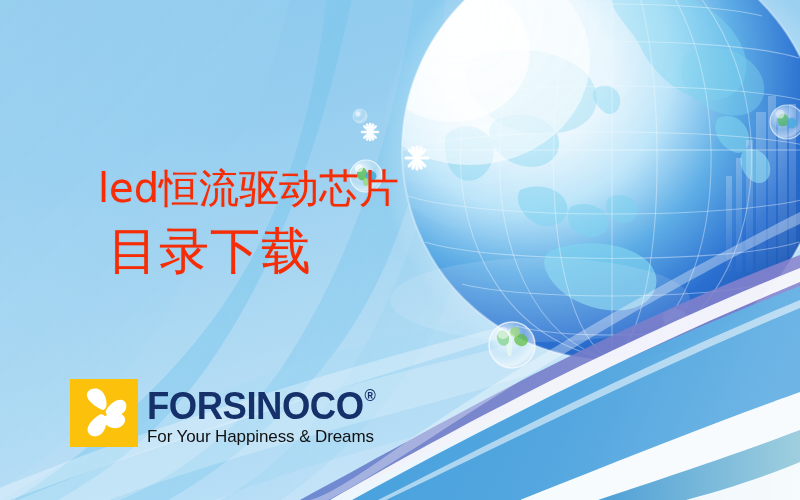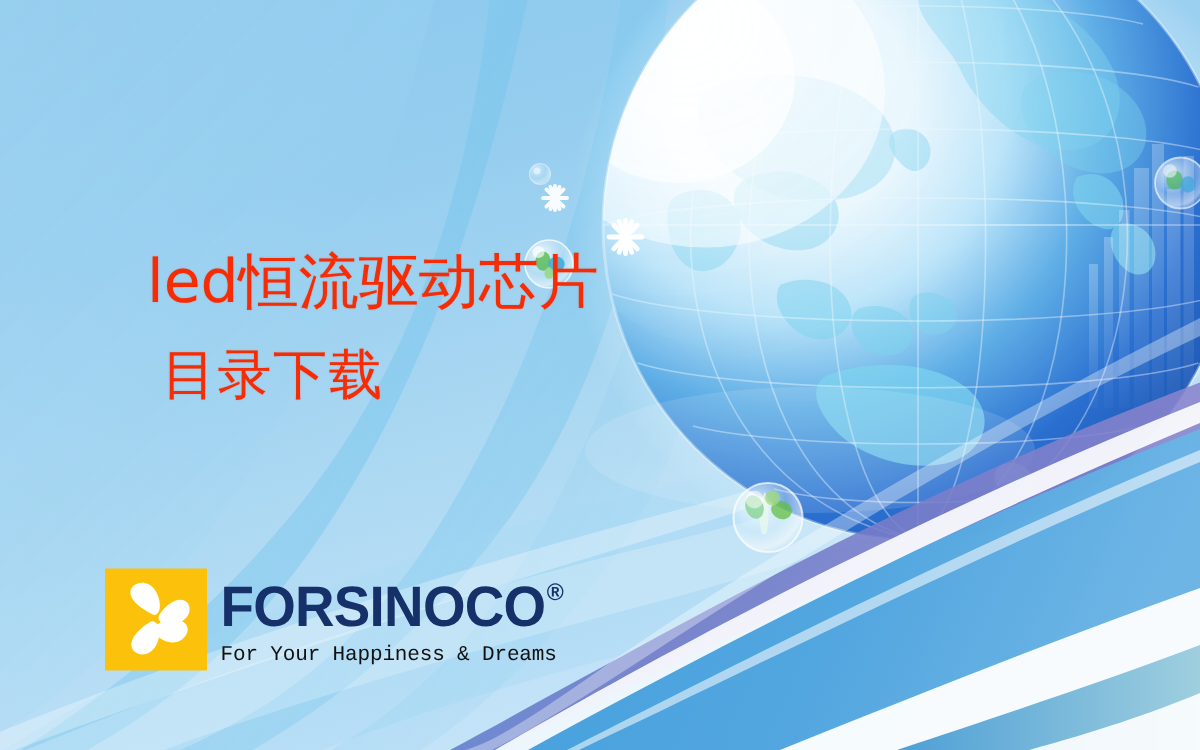--- a/index.html
+++ b/index.html
@@ -29,21 +29,21 @@
   }
   .hl1{
     left:86px;top:166px;
     font-family:"DejaVu Sans","Liberation Sans",sans-serif;
     font-size:40px;line-height:44px;font-weight:400;
     letter-spacing:0px;
   }
   .hl2{
     left:96px;top:228px;
     font-family:"DejaVu Serif","Liberation Serif",serif;
-    font-size:36px;line-height:46px;font-weight:400;
+    font-size:50px;line-height:46px;font-weight:400;
     letter-spacing:1px;
   }
 
   
   .logo{
     position:absolute;left:70px;top:378px;
     display:flex;align-items:flex-end;gap:9px;
   }
   .logo-mark{
     width:68px;height:68px;background:#FCC20B;
@@ -58,22 +58,22 @@
     font-size:38px;font-weight:bold;color:#16306A;
     letter-spacing:-0.5px;line-height:40px;
     transform:scaleX(0.96);transform-origin:left center;
     position:relative;white-space:nowrap;
   }
   .logo-word sup{
     font-size:16px;font-weight:bold;vertical-align:super;
     position:relative;top:-4px;left:1px;
   }
   .logo-tag{
-    font-family:Liberation Mono, monospace;
-    font-size:14px;font-weight:400;color:#111111;
+    font-family:Liberation Sans, sans-serif;
+    font-size:17px;font-weight:400;color:#111111;
     letter-spacing:-0.1px;line-height:20px;white-space:nowrap;
     margin-top:1px;
   }
 </style>
 </head>
 <body>
 
 <div id="stage">
 
   <svg class="art" viewBox="0 0 800 500" preserveAspectRatio="none">

